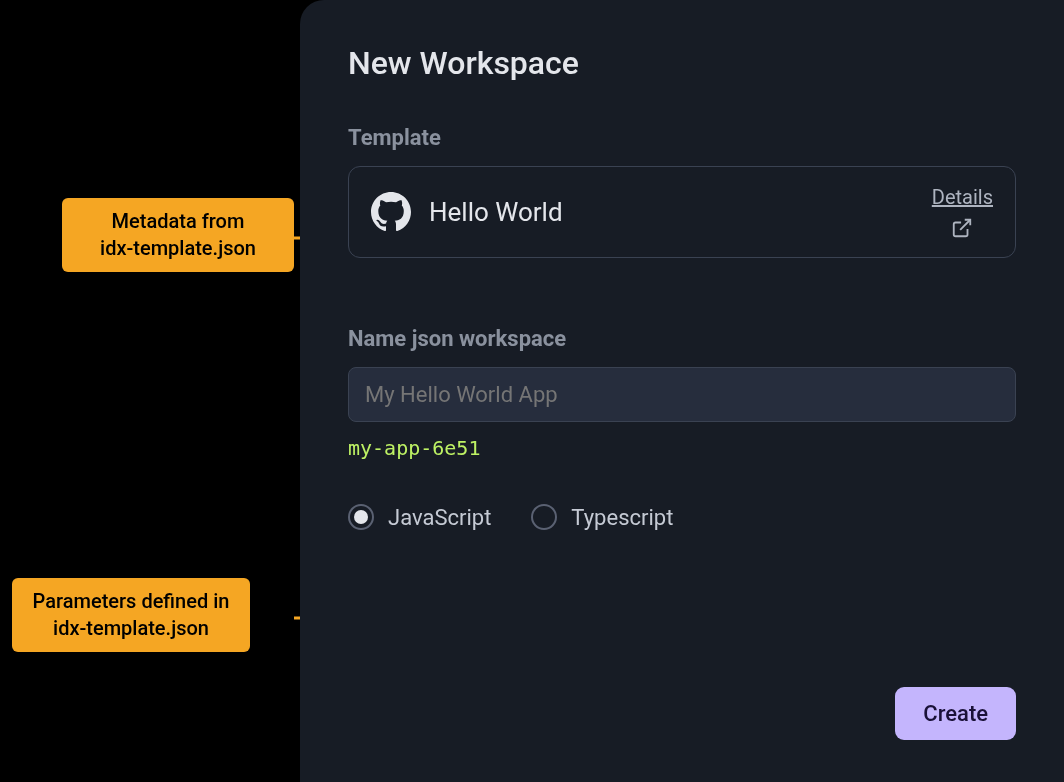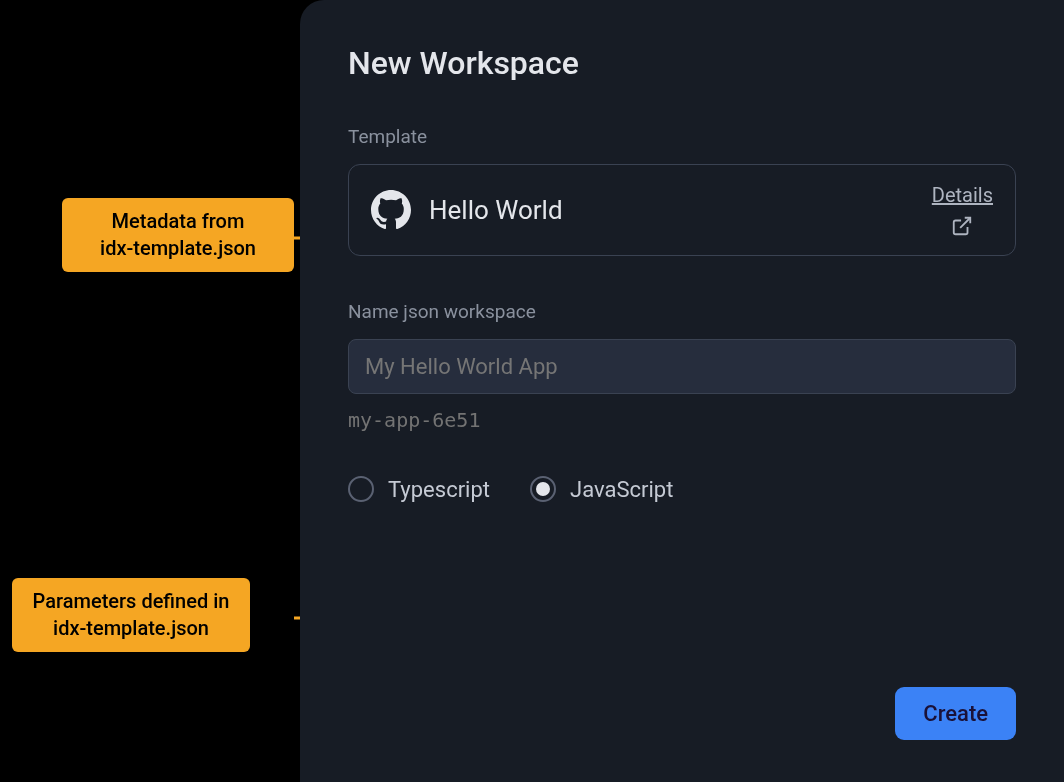--- a/index.html
+++ b/index.html
@@ -26,33 +26,33 @@
       padding: 44px 48px;
     }
     .title {
       color: #e4e6eb;
       font-size: 32px;
       font-weight: 500;
       margin-bottom: 40px;
     }
     .section-label {
       color: #8a919e;
-      font-size: 19px;
-      font-weight: 400;
+      font-size: 22px;
+      font-weight: 700;
       margin-bottom: 16px;
       margin-top: 43px;
     }
     .template-card {
       border: 1px solid #3a4252;
       border-radius: 12px;
       padding: 18px 22px;
       display: flex;
       align-items: center;
       gap: 18px;
-      margin-bottom: 44px;
+      margin-bottom: 68px;
     }
     .gh-icon {
       width: 40px;
       height: 40px;
       flex-shrink: 0;
     }
     .template-name {
       color: #e4e6eb;
       font-size: 26px;
       font-weight: 400;
@@ -77,21 +77,21 @@
       background: #262d3d;
       border: 1px solid #3a4252;
       border-radius: 8px;
       padding: 14px 16px;
       color: #eab308;
       font-size: 22px;
       font-family: inherit;
       outline: none;
     }
     .slug {
-      color: #737373;
+      color: #bef264;
       font-size: 20px;
       font-family: ui-monospace, "SF Mono", Menlo, monospace;
       margin-top: 14px;
       margin-bottom: 44px;
     }
     .radio-group {
       display: flex;
       gap: 40px;
       margin-top: 20px;
     }
@@ -119,21 +119,21 @@
       background: #e4e6eb;
     }
     .radio-label {
       color: #c5cad4;
       font-size: 22px;
     }
     .create-btn {
       position: absolute;
       right: 48px;
       bottom: 42px;
-      background: #3b82f6;
+      background: #c4b5fd;
       color: #1a1138;
       border: none;
       border-radius: 9px;
       padding: 14px 28px;
       font-size: 22px;
       font-weight: 500;
       cursor: pointer;
       font-family: inherit;
     }
     .callout {
@@ -214,24 +214,24 @@
   </div>
 
   
   <div class="section-label">Name json workspace</div>
   <input class="name-input" placeholder="My Hello World App" style="">
   <div class="slug">my-app-6e51</div>
 
   
   <div class="radio-group">
     <label class="radio-option">
+      <span class="radio-circle selected"></span>
+      <span class="radio-label">JavaScript</span>
+    </label>
+    <label class="radio-option">
       <span class="radio-circle"></span>
       <span class="radio-label">Typescript</span>
     </label>
-    <label class="radio-option">
-      <span class="radio-circle selected"></span>
-      <span class="radio-label">JavaScript</span>
-    </label>
   </div>
 
   <button class="create-btn">Create</button>
 
 </div>
 
 </body></html>

